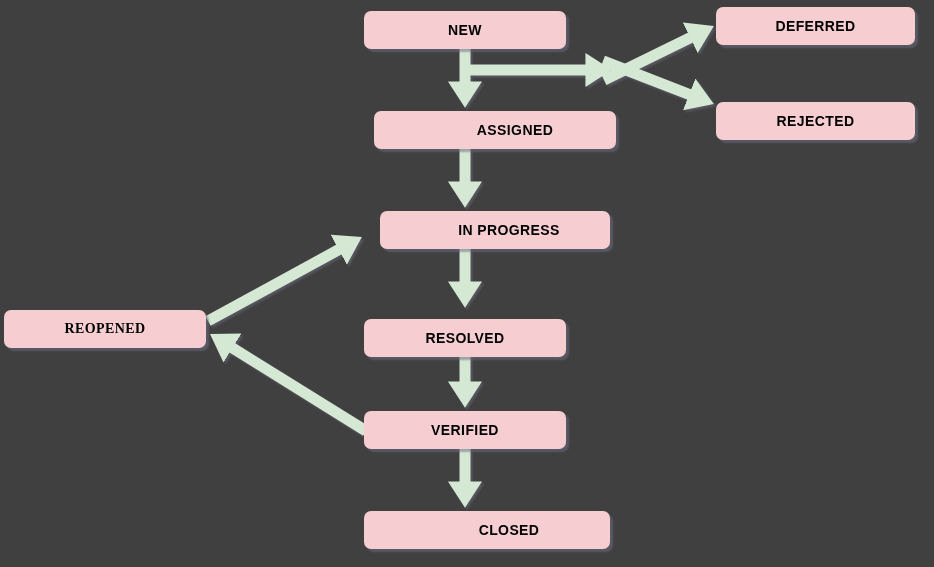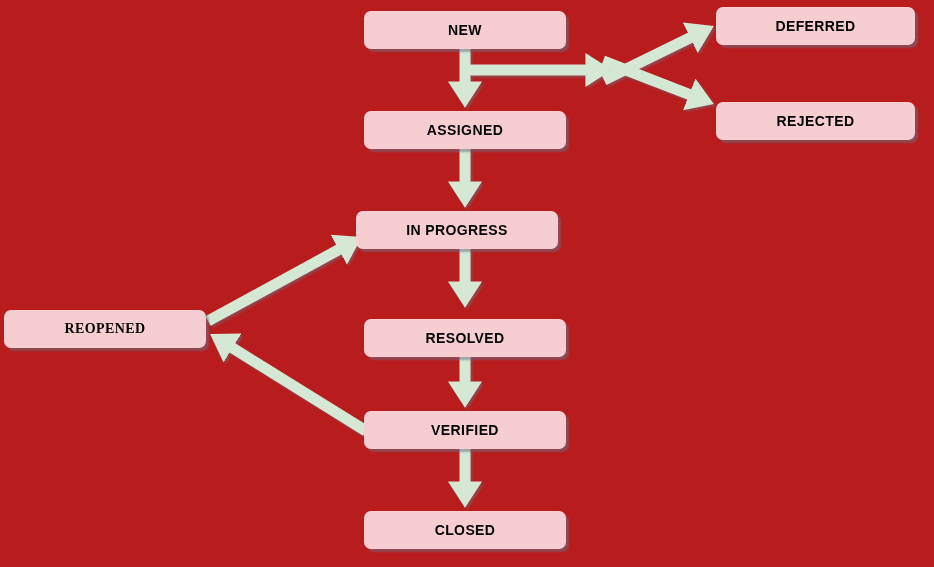--- a/index.html
+++ b/index.html
@@ -1,20 +1,20 @@
 <!DOCTYPE html>
 <html><head>
 <meta charset="utf-8">
 <style>
   html, body { margin: 0; padding: 0; background: #ffffff; }
   .canvas {
     position: relative;
     width: 934px;
     height: 567px;
-    background: #b91c1c;
+    background: #404040;
     overflow: hidden;
     font-family: "Liberation Sans", "DejaVu Sans", sans-serif;
   }
   svg.edges {
     position: absolute;
     left: 0; top: 0;
     width: 934px; height: 567px;
   }
   .edges-g {
     filter: drop-shadow(2.5px 2.5px 1px rgba(110,110,132,0.5));
@@ -71,32 +71,32 @@
 
   <div class="node" style="left:364px; top:11px;">
     <span class="label">NEW</span>
   </div>
   <div class="node narrow" style="left:716px; top:7px;">
     <span class="label">DEFERRED</span>
   </div>
   <div class="node narrow" style="left:716px; top:102px;">
     <span class="label">REJECTED</span>
   </div>
-  <div class="node" style="left:364px; top:111px;">
+  <div class="node" style="left:374px; top:111px;padding-left:40px;">
     <span class="label">ASSIGNED</span>
   </div>
-  <div class="node" style="left:356px; top:211px;">
+  <div class="node" style="left:380px; top:211px;padding-left:28px;">
     <span class="label">IN PROGRESS</span>
   </div>
   <div class="node" style="left:364px; top:311px;margin-top:8px;">
     <span class="label">RESOLVED</span>
   </div>
   <div class="node" style="left:364px; top:411px;">
     <span class="label">VERIFIED</span>
   </div>
-  <div class="node" style="left:364px; top:511px;">
+  <div class="node" style="left:364px; top:511px;padding-left:44px;">
     <span class="label">CLOSED</span>
   </div>
   <div class="node" style="left:4px; top:310px;font-family:Liberation Serif, serif;">
     <span class="label">REOPENED</span>
   </div>
 
 </div>
 
 </body></html>

